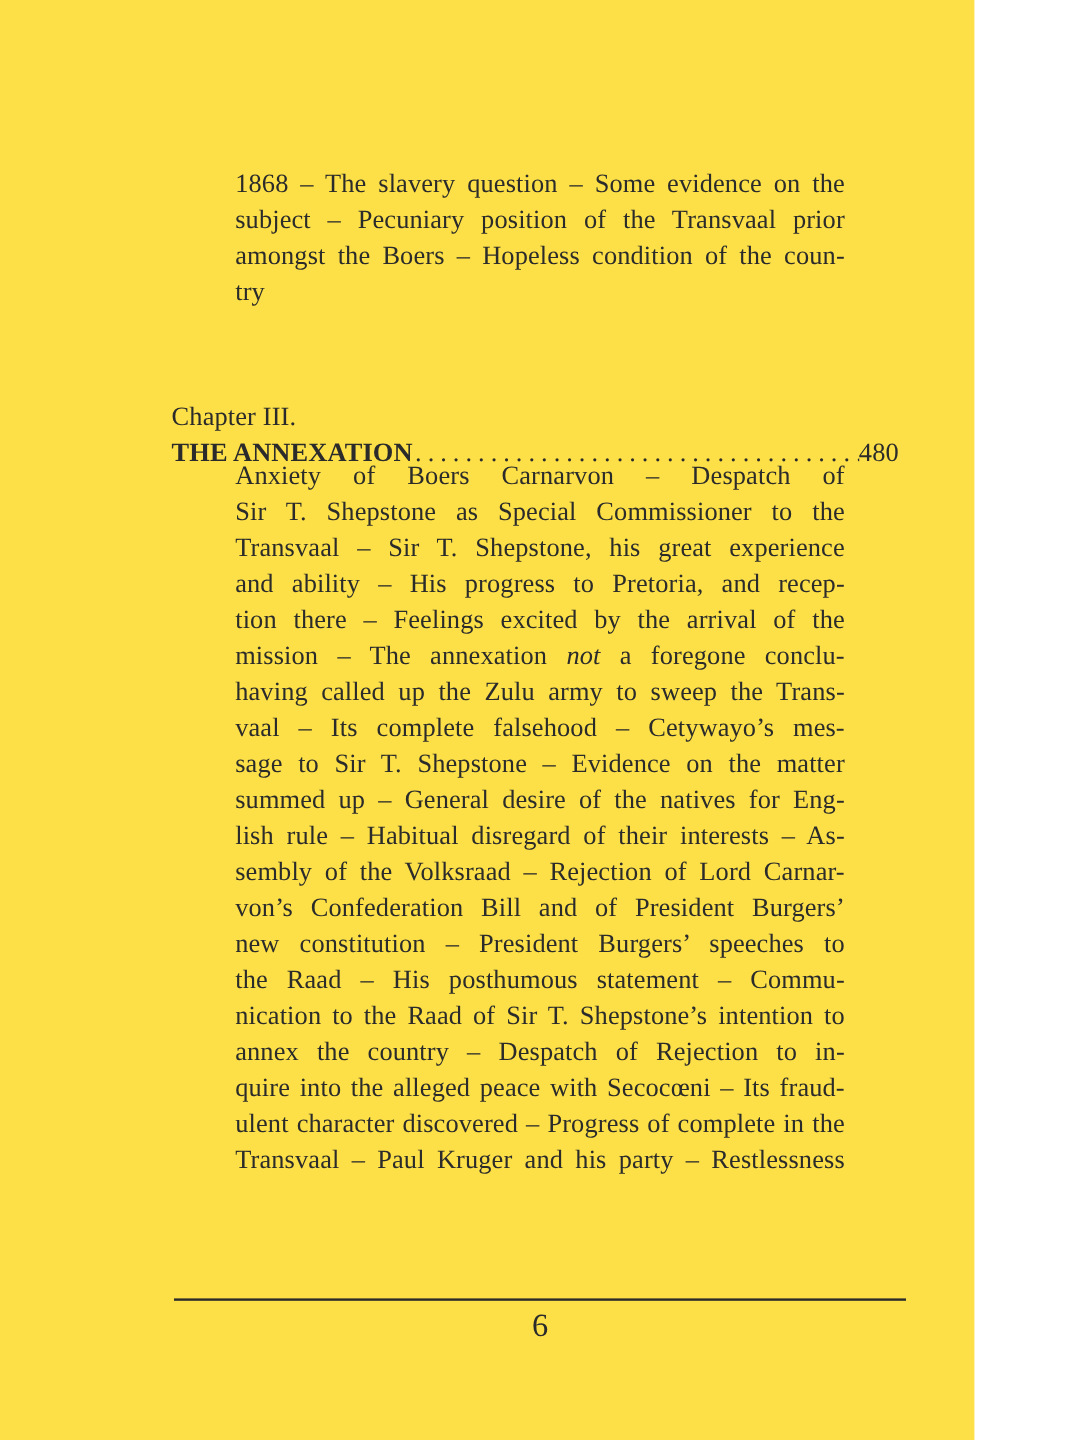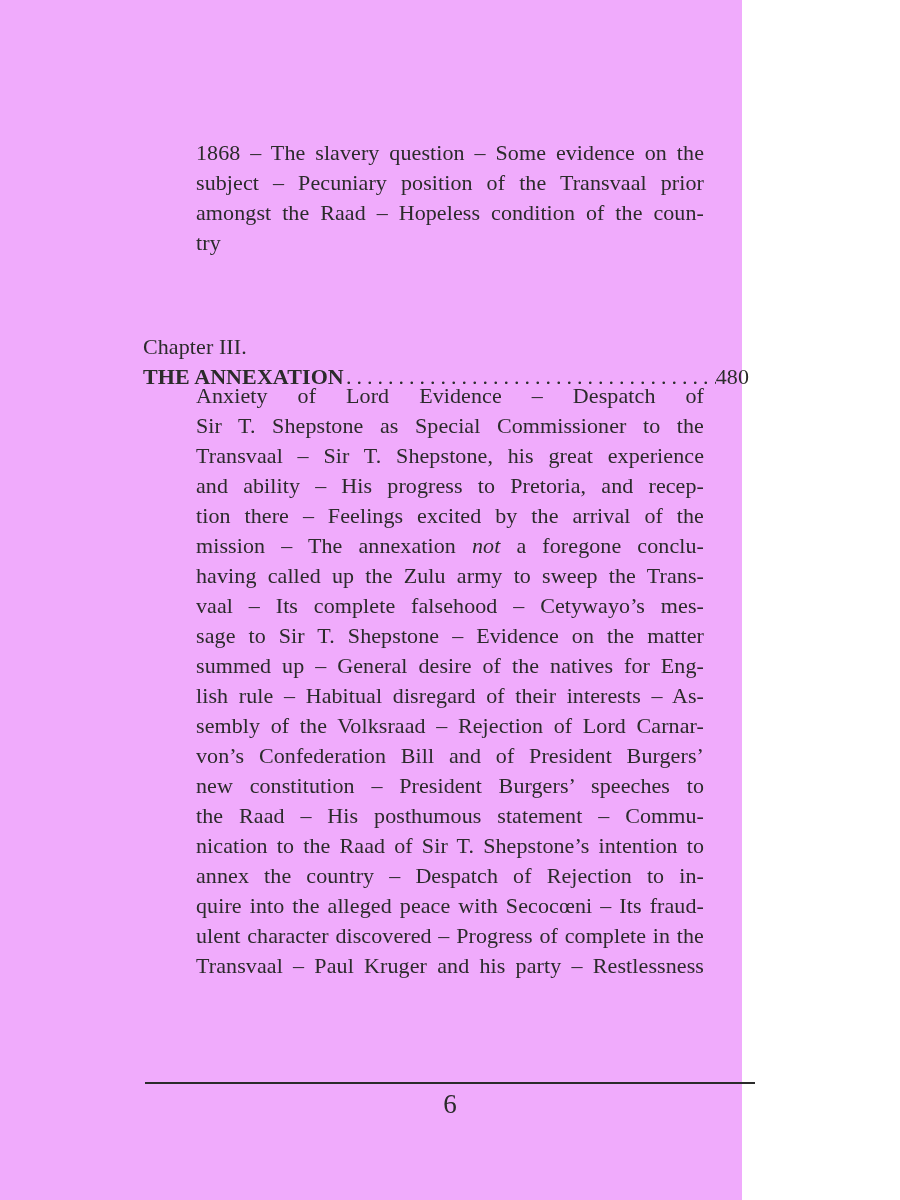--- a/index.html
+++ b/index.html
@@ -7,23 +7,23 @@
     padding: 0;
     width: 900px;
     height: 1200px;
     background: #ffffff;
     font-family: "Liberation Serif", "DejaVu Serif", serif;
     color: #2b2b2b;
     overflow: hidden;
   }
   #book-page {
     position: relative;
-    width: 742px;
+    width: 812px;
     height: 1200px;
-    background: #f0abfc;
+    background: #fde047;
   }
   .block {
     position: absolute;
     font-size: 22px;
     line-height: 30px;
     font-weight: 400;
     letter-spacing: 0.1px;
   }
   
   #continuation-entry {
@@ -92,35 +92,35 @@
   }
 </style>
 </head>
 <body style="color: rgb(43, 43, 43); background: rgb(255, 255, 255);">
 
 <div id="book-page">
 
   <div id="continuation-entry" class="block">
       <div class="tline"><span>1868 – The slavery question –  Some evidence on the</span></div>
       <div class="tline"><span>subject – Pecuniary position of the Transvaal prior</span></div>
-      <div class="tline"><span>amongst the Raad – Hopeless condition of the coun-</span></div>
+      <div class="tline"><span>amongst the Boers – Hopeless condition of the coun-</span></div>
       <div class="tline flush-left"><span>try</span></div>
     </div>
 
   <div id="chapter-block" class="block">
     <div class="chapter-label-line">Chapter III.</div>
     <div class="chapter-title-line">
       <span class="title">THE ANNEXATION</span>
       <span class="leader">...........................................................................</span>
       <span class="page-ref">480</span>
     </div>
   </div>
 
   <div id="summary-entry" class="block">
-      <div class="tline"><span>Anxiety of Lord Evidence – Despatch of</span></div>
+      <div class="tline"><span>Anxiety of Boers Carnarvon – Despatch of</span></div>
       <div class="tline"><span>Sir T. Shepstone as Special Commissioner to the</span></div>
       <div class="tline"><span>Transvaal – Sir T. Shepstone, his great experience</span></div>
       <div class="tline"><span>and ability – His progress to Pretoria, and recep-</span></div>
       <div class="tline"><span>tion there – Feelings excited by the arrival of the</span></div>
       <div class="tline"><span>mission – The annexation </span><em>not</em><span> a foregone conclu-</span></div>
       <div class="tline"><span>having called up the Zulu army to sweep the Trans-</span></div>
       <div class="tline"><span>vaal – Its complete falsehood – Cetywayo’s mes-</span></div>
       <div class="tline"><span>sage to Sir T. Shepstone – Evidence on the matter</span></div>
       <div class="tline"><span>summed up – General desire of the natives for Eng-</span></div>
       <div class="tline"><span>lish rule – Habitual disregard of their interests – As-</span></div>

